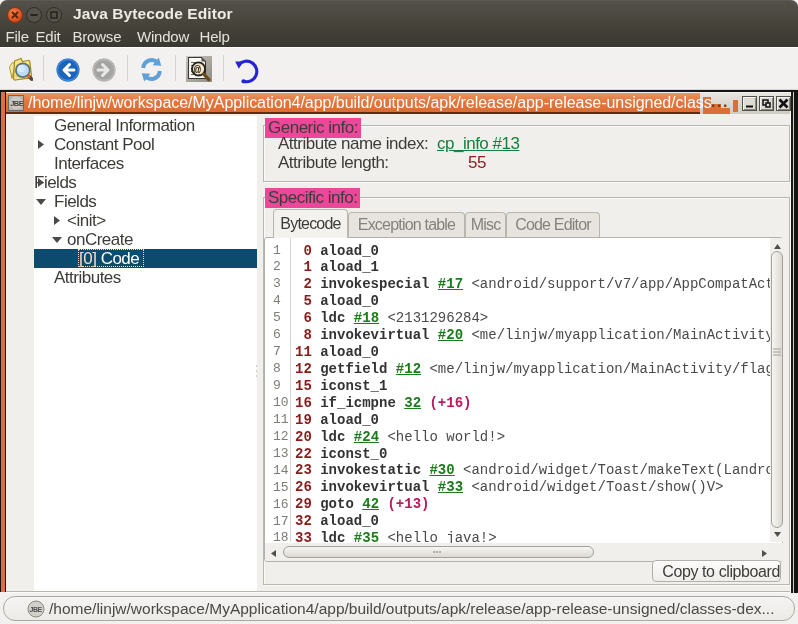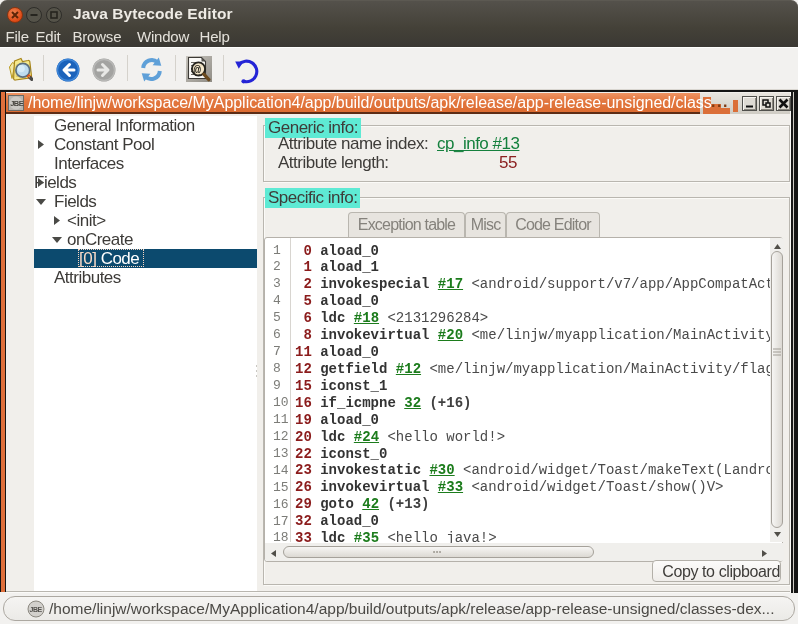--- a/index.html
+++ b/index.html
@@ -46,39 +46,39 @@
 
 
 #tree { position:absolute; left:0px; top:24px; width:248px; height:475px; background:#fff;margin-left:28px; }
 .trow { position:absolute; left:0; height:19px; width:248px; font-size:17px; letter-spacing:-0.5px; color:#3d3b38; line-height:19px; }
 #selrow { position:absolute; left:0; top:133px; width:248px; height:19px; background:#0c4a6e; }
 #selfocus { position:absolute; left:44px; top:0px; width:66px; height:18px; border:1px dotted #f8d5c0; }
 
 
 #rightpanel { position:absolute; left:251px; top:24px; width:533px; height:475px; background:#f1efeb; }
 
-.grouptitle { position:absolute; font-size:17px; letter-spacing:-0.5px; color:#3e3c39; background:#5eead4; padding:0 3px; }
+.grouptitle { position:absolute; font-size:17px; letter-spacing:-0.5px; color:#3e3c39; background:#ec4899; padding:0 3px; }
 .groupbox { position:absolute; border:1px solid #b9b6af; box-shadow:inset 1px 1px 0 #fbfaf7, 1px 1px 0 #fbfaf7; }
 .lbl { position:absolute; font-size:17px; letter-spacing:-0.5px; color:#3e3c39; }
 
 
 .tab { position:absolute; font-size:16px; letter-spacing:-0.8px; border:1px solid #b9b6af; border-bottom:none; border-radius:4px 4px 0 0; }
 .tab-sel { background:#f4f2ee; color:#3e3c39; z-index:3; }
 .tab-un { background:#e7e4df; color:#85827c; }
 
 
 #pane { position:absolute; border:1px solid #b5b1aa; border-radius:3px; background:#fff; }
 #gutter { position:absolute; font-family:"Liberation Mono",monospace; font-size:13px; color:#7c7c78; text-align:right; line-height:16.93px; }
 #gutsep { position:absolute; width:1px; background:#d8d5d0; }
 #code { position:absolute; font-family:"Liberation Mono",monospace; font-size:14px; font-weight:bold; color:#333; line-height:16.93px; }
 #code div { white-space:pre; height:16.93px; }
 #code .o { color:#8b1c1c; }
 #code .l { color:#1c7c1c; text-decoration:underline; }
 #code .c { color:#4a4a4a; font-weight:normal; }
-#code .m { color:#404040; }
+#code .m { color:#be185d; }
 
 
 
 .sbtrack { position:absolute; background:#f0efec; }
 .sbthumb { position:absolute; border:1px solid #a5a19a; border-radius:7px; }
 
 
 #copybtn { position:absolute; border:1px solid #b3b0a9; border-radius:4px;
   background:linear-gradient(#fcfbfa,#efedea); font-size:16px; letter-spacing:-0.4px; color:#3e3c39;
   text-align:right; }
@@ -238,28 +238,29 @@
         <circle cx="2" cy="7" r="1" fill="#b9b6af"></circle>
         <circle cx="2" cy="12" r="1" fill="#b9b6af"></circle>
       </svg>
 
   <div id="rightpanel">
     <div class="groupbox" style="left:6px;top:9px;width:527px;height:57px"></div>
     <div class="grouptitle" style="left:8px;top:2px">Generic info:</div>
     <div class="lbl" style="left:21px;top:18px;height:19px;line-height:19px">Attribute name index:</div>
     <div class="lbl" style="left:180px;top:18px;height:19px;line-height:19px;color:#15803d;text-decoration:underline">cp_info #13</div>
     <div class="lbl" style="left:21px;top:37px;height:19px;line-height:19px">Attribute length:</div>
-    <div class="lbl" style="left:180px;top:37px;width:80px;height:19px;line-height:19px;color:#8b2020;text-align:right">55</div>
+    <div class="lbl" style="left:180px;top:37px;width:80px;height:19px;line-height:19px;color:#8b2020;text-align:center">55</div>
 
     <div class="groupbox" style="left:6px;top:81px;width:527px;height:388px"></div>
     <div class="grouptitle" style="left:8px;top:71.5px">Specific info:</div>
 
     <div class="tab tab-un" style="left:91px;top:96px;width:117px;height:25px;line-height:24px;text-align:center">Exception table</div>
     <div class="tab tab-un" style="left:208px;top:96px;width:41px;height:25px;line-height:24px;text-align:center">Misc</div>
     <div class="tab tab-un" style="left:249px;top:96px;width:94px;height:25px;line-height:24px;text-align:center">Code Editor</div>
+    <div class="tab tab-sel" style="left:16px;top:93px;width:75px;height:29px;line-height:27px;text-align:center">Bytecode</div>
 
     <div id="pane" style="left:7px;top:121px;width:519px;height:325px">
       <div id="gutter" style="left:8px;top:4.5px;width:20px;text-align:left">1<br>2<br>3<br>4<br>5<br>6<br>7<br>8<br>9<br>10<br>11<br>12<br>13<br>14<br>15<br>16<br>17<br>18</div>
       <div id="gutsep" style="left:25px;top:0;height:304px"></div>
       <div id="code" style="left:30px;top:4.5px;width:475px;height:304px;overflow:hidden">
             <div><span class="o"> 0</span> aload_0</div>
             <div><span class="o"> 1</span> aload_1</div>
             <div><span class="o"> 2</span> invokespecial <span class="l">#17</span> <span class="c">&lt;android/support/v7/app/AppCompatActivity&gt;</span></div>
             <div><span class="o"> 5</span> aload_0</div>
             <div><span class="o"> 6</span> ldc <span class="l">#18</span> <span class="c">&lt;2131296284&gt;</span></div>

